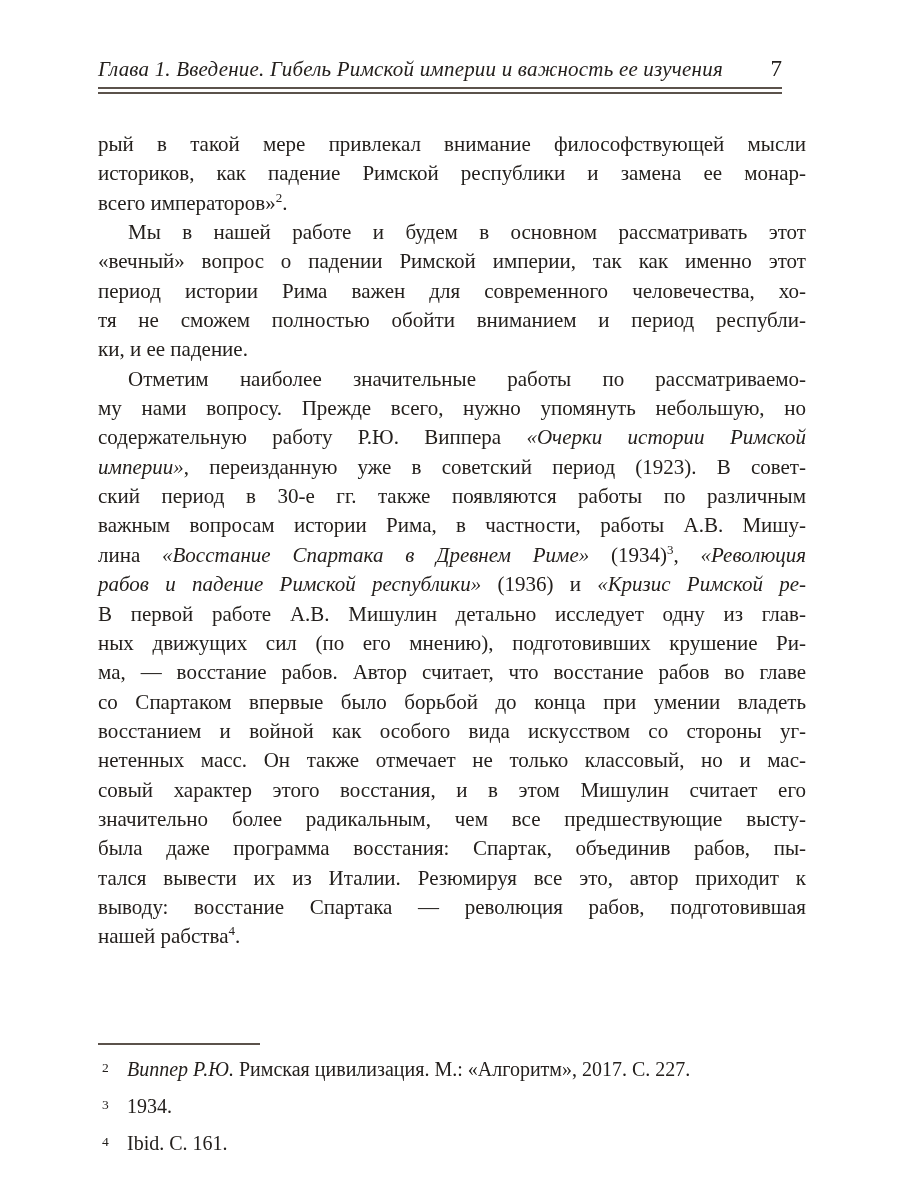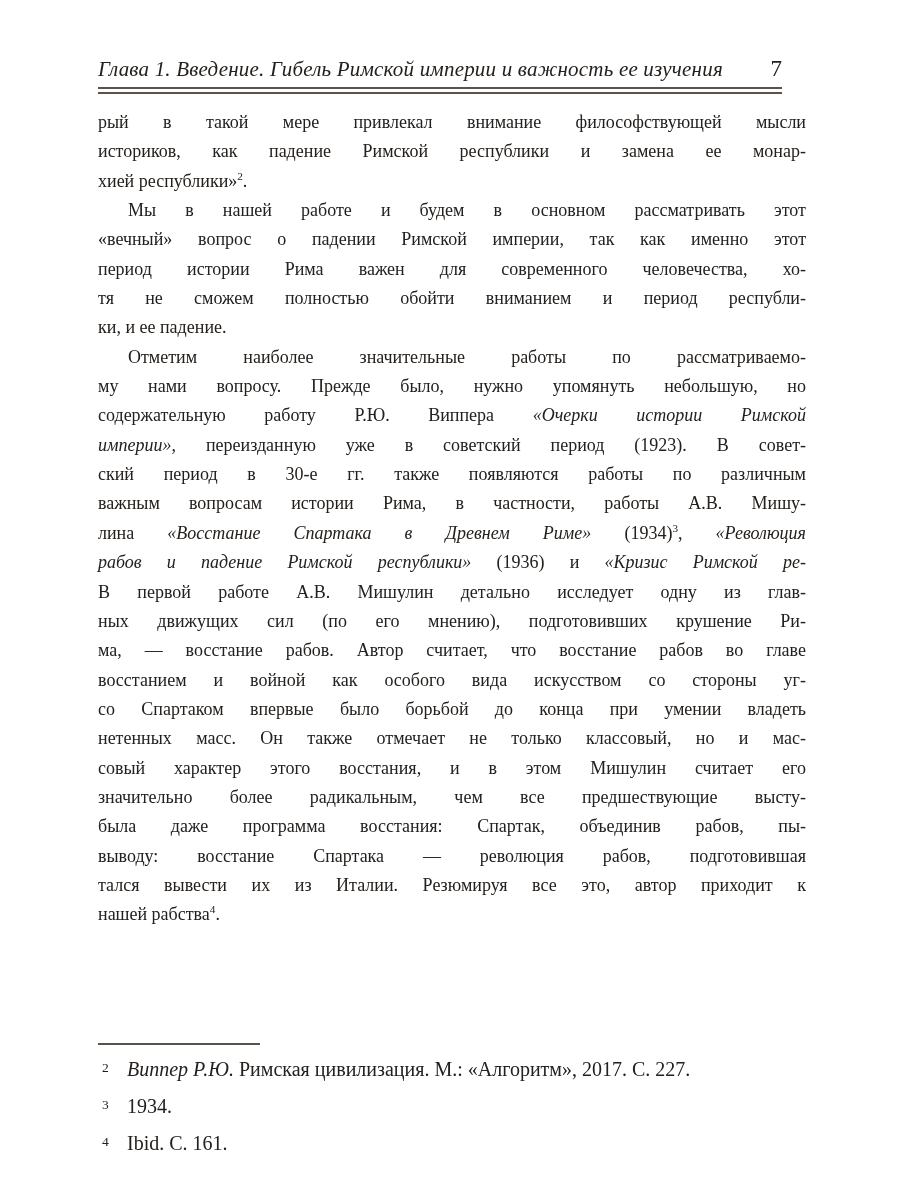--- a/index.html
+++ b/index.html
@@ -12,22 +12,22 @@
     position:absolute; left:98px; right:94px; top:56px;
     display:flex; justify-content:space-between; align-items:baseline;
   }
   .header-title { font-style:italic; font-size:21px; letter-spacing:0.2px; white-space:nowrap; }
   .page-number { font-size:23px; }
   .double-rule {
     position:absolute; left:98px; right:94px; top:87px; height:3px;
     border-top:2px solid var(--rule); border-bottom:2px solid var(--rule);
   }
   .body-text {
-    position:absolute; left:98px; width:708px; top:108px;
-    font-size:18px; line-height:29.35px;
+    position:absolute; left:98px; width:708px; top:130px;
+    font-size:21px; line-height:29.35px;
   }
   .line { text-align:justify; text-align-last:justify; }
   .line.pend { text-align-last:left; }
   .line.indent { text-indent:30px; }
   .seg-i { font-style:italic; }
   .sup { font-size:0.62em; vertical-align:super; line-height:0; }
   .footnotes { position:absolute; left:98px; width:708px; top:1043px; }
   .fn-rule { width:162px; border-top:2px solid var(--rule); margin-bottom:11px; }
   .fn-item { display:flex; font-size:20px; line-height:27px; margin-bottom:8px; }
   .fn-marker { flex:0 0 29px; width:29px; box-sizing:border-box; padding-left:4px; }
@@ -41,45 +41,45 @@
 
 <div class="page">
   <div class="running-header">
     <span class="header-title">Глава 1. Введение. Гибель Римской империи и важность ее изучения</span>
     <span class="page-number">7</span>
   </div>
   <div class="double-rule"></div>
   <div class="body-text" id="body-text">
       <div class="line"><span>рый в такой мере привлекал внимание философствующей мысли</span></div>
       <div class="line"><span>историков, как падение Римской республики и замена ее монар-</span></div>
-      <div class="line pend"><span>хией республики»</span><span class="sup">2</span><span>.</span></div>
+      <div class="line pend"><span>всего императоров»</span><span class="sup">2</span><span>.</span></div>
       <div class="line indent"><span>Мы в нашей работе и будем в основном рассматривать этот</span></div>
       <div class="line"><span>«вечный» вопрос о падении Римской империи, так как именно этот</span></div>
       <div class="line"><span>период истории Рима важен для современного человечества, хо-</span></div>
       <div class="line"><span>тя не сможем полностью обойти вниманием и период республи-</span></div>
       <div class="line pend"><span>ки, и ее падение.</span></div>
       <div class="line indent"><span>Отметим наиболее значительные работы по рассматриваемо-</span></div>
-      <div class="line"><span>му нами вопросу. Прежде было, нужно упомянуть небольшую, но</span></div>
+      <div class="line"><span>му нами вопросу. Прежде всего, нужно упомянуть небольшую, но</span></div>
       <div class="line"><span>содержательную работу Р.Ю. Виппера </span><span class="seg-i">«Очерки истории Римской</span></div>
       <div class="line"><span class="seg-i">империи»</span><span>, переизданную уже в советский период (1923). В совет-</span></div>
       <div class="line"><span>ский период в 30-е гг. также появляются работы по различным</span></div>
       <div class="line"><span>важным вопросам истории Рима, в частности, работы А.В. Мишу-</span></div>
       <div class="line"><span>лина </span><span class="seg-i">«Восстание Спартака в Древнем Риме»</span><span> (1934)</span><span class="sup">3</span><span>, </span><span class="seg-i">«Революция</span></div>
       <div class="line"><span class="seg-i">рабов и падение Римской республики»</span><span> (1936) и </span><span class="seg-i">«Кризис Римской ре-</span></div>
       <div class="line"><span>В первой работе А.В. Мишулин детально исследует одну из глав-</span></div>
       <div class="line"><span>ных движущих сил (по его мнению), подготовивших крушение Ри-</span></div>
       <div class="line"><span>ма, — восстание рабов. Автор считает, что восстание рабов во главе</span></div>
+      <div class="line"><span>со Спартаком впервые было борьбой до конца при умении владеть</span></div>
       <div class="line"><span>восстанием и войной как особого вида искусством со стороны уг-</span></div>
-      <div class="line"><span>со Спартаком впервые было борьбой до конца при умении владеть</span></div>
       <div class="line"><span>нетенных масс. Он также отмечает не только классовый, но и мас-</span></div>
       <div class="line"><span>совый характер этого восстания, и в этом Мишулин считает его</span></div>
       <div class="line"><span>значительно более радикальным, чем все предшествующие высту-</span></div>
       <div class="line"><span>была даже программа восстания: Спартак, объединив рабов, пы-</span></div>
+      <div class="line"><span>тался вывести их из Италии. Резюмируя все это, автор приходит к</span></div>
       <div class="line"><span>выводу: восстание Спартака — революция рабов, подготовившая</span></div>
-      <div class="line"><span>тался вывести их из Италии. Резюмируя все это, автор приходит к</span></div>
       <div class="line pend"><span>нашей рабства</span><span class="sup">4</span><span>.</span></div>
     </div>
   <div class="footnotes">
     <div class="fn-rule"></div>
     <div id="fn-list">
         <div class="fn-item">
           <div class="fn-marker"><span>2</span></div>
           <div class="fn-text">
             <div class="fn-line pend"><span class="seg-i">Виппер Р.Ю.</span><span> Римская цивилизация. М.: «Алгоритм», 2017. С. 227.</span></div>
           </div>

